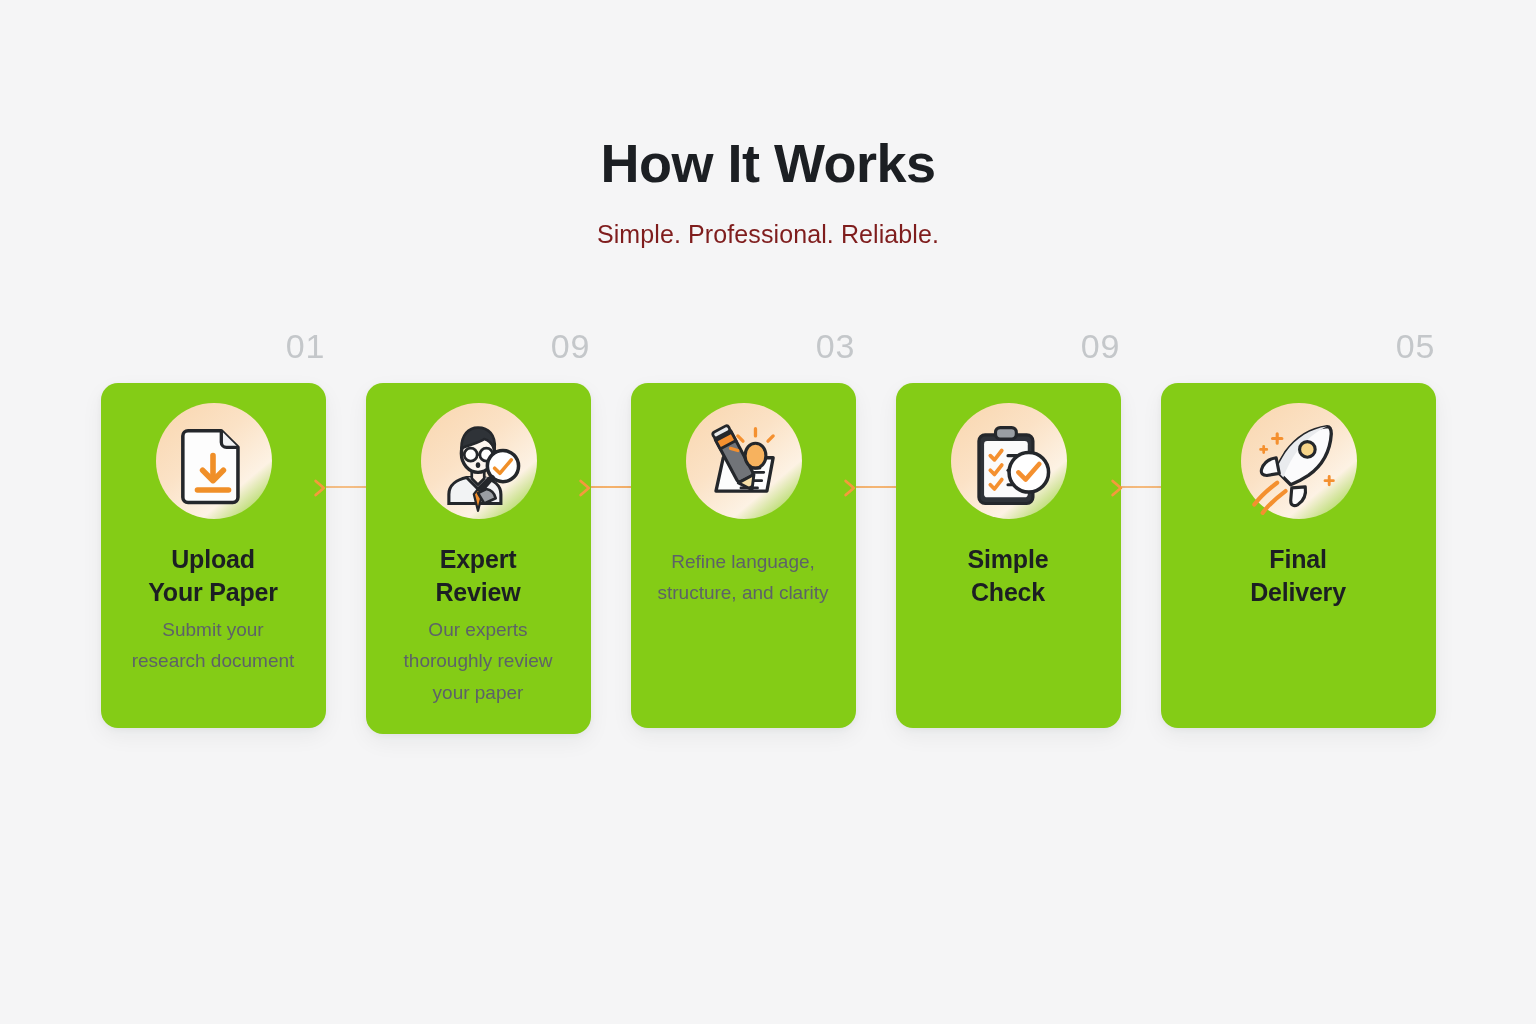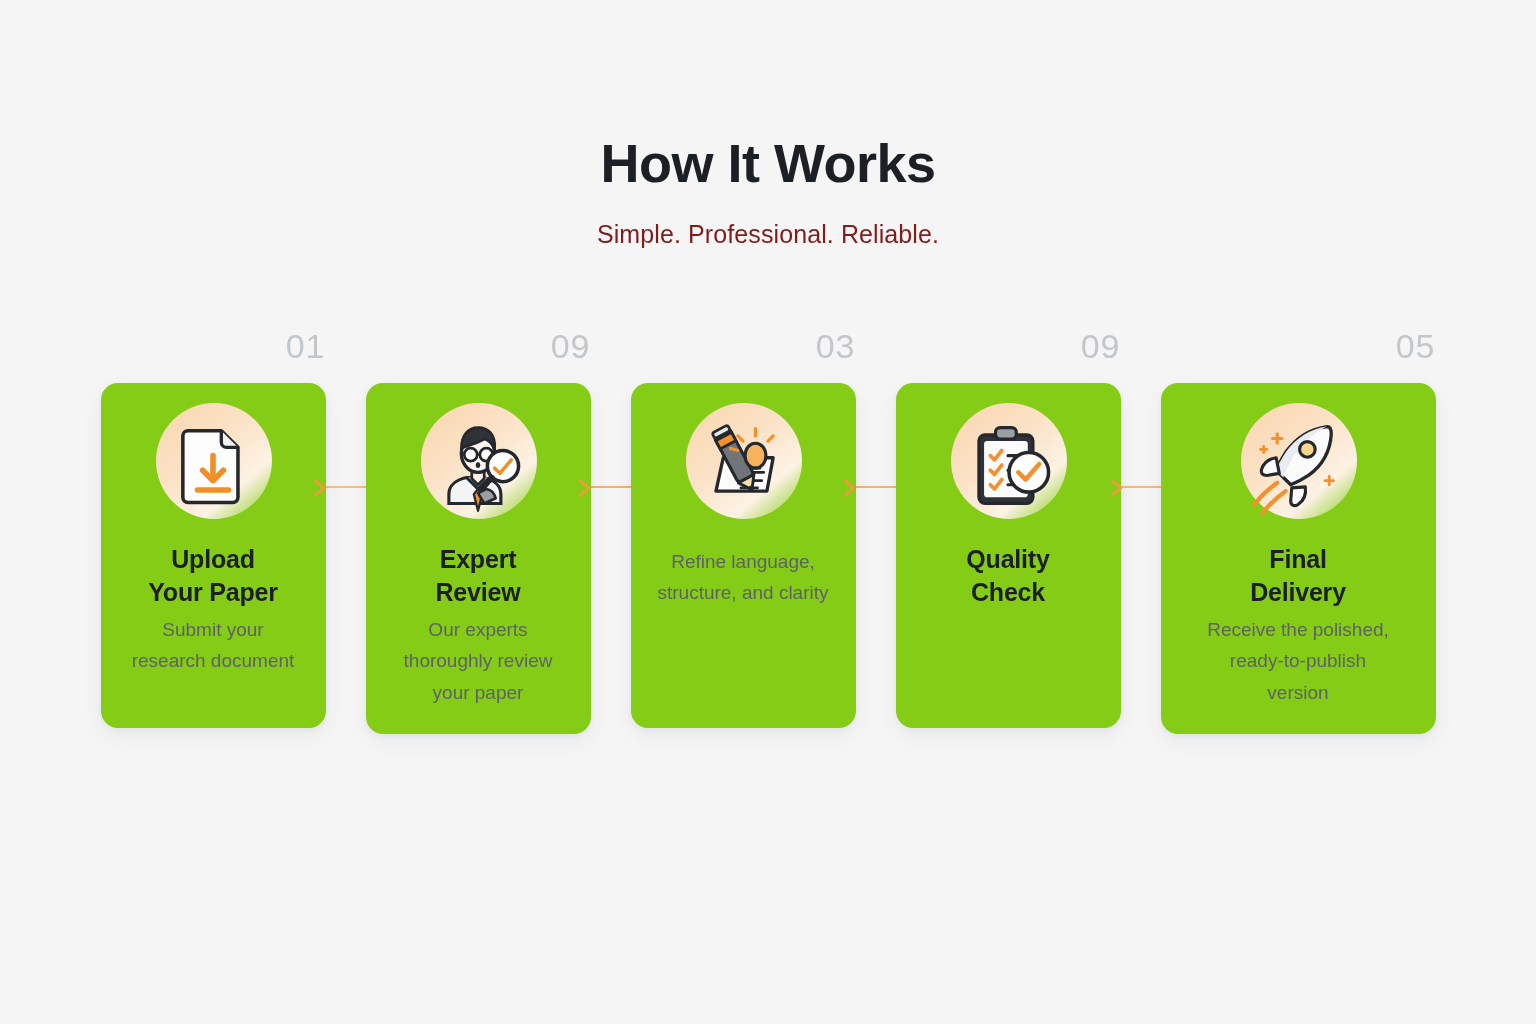--- a/index.html
+++ b/index.html
@@ -320,21 +320,21 @@
             <path d="M50 42 h9" stroke="#24272b" stroke-width="3" stroke-linecap="round"></path>
             <path d="M33 56 l4 4 7-9" stroke="#f4902f" stroke-width="3.6" stroke-linecap="round" stroke-linejoin="round"></path>
             <path d="M50 56 h9" stroke="#24272b" stroke-width="3" stroke-linecap="round"></path>
             <path d="M33 70 l4 4 7-9" stroke="#f4902f" stroke-width="3.6" stroke-linecap="round" stroke-linejoin="round"></path>
             <path d="M50 70 h9" stroke="#24272b" stroke-width="3" stroke-linecap="round"></path>
 
             <circle cx="70" cy="58" r="19" fill="#ffffff" stroke="#24272b" stroke-width="3.4"></circle>
             <path d="M60 58 l7 7 13-15" stroke="#f4902f" stroke-width="4.4" stroke-linecap="round" stroke-linejoin="round" fill="none"></path>
           </svg>
         </div>
-        <div class="card-title">Quality
+        <div class="card-title">Simple
 Check</div>
       </div>
     </div>
 
     <div class="step step-5">
       <div class="step-number">05</div>
       <div class="card card-5">
         <div class="icon-badge">
           <svg viewBox="0 0 100 100" fill="none">
 
@@ -350,20 +350,17 @@
             <path d="M30 68 c-8 6 -16 13 -22 21" stroke="#f4902f" stroke-width="4" stroke-linecap="round"></path>
             <path d="M38 76 c-8 6 -16 13 -22 21" stroke="#f4902f" stroke-width="4" stroke-linecap="round"></path>
 
             <path d="M30 21 v9 M25.5 25.5 h9" stroke="#f4902f" stroke-width="3" stroke-linecap="round"></path>
             <path d="M17 33 v6 M14 36 h6" stroke="#f4902f" stroke-width="2.6" stroke-linecap="round"></path>
             <path d="M80 62 v8 M76 66 h8" stroke="#f4902f" stroke-width="2.8" stroke-linecap="round"></path>
           </svg>
         </div>
         <div class="card-title">Final
 Delivery</div>
-        <div class="card-desc">Receive the polished,
-ready-to-publish
-version</div>
       </div>
     </div>
 
   </div>
 </div>
 
 </body></html>

